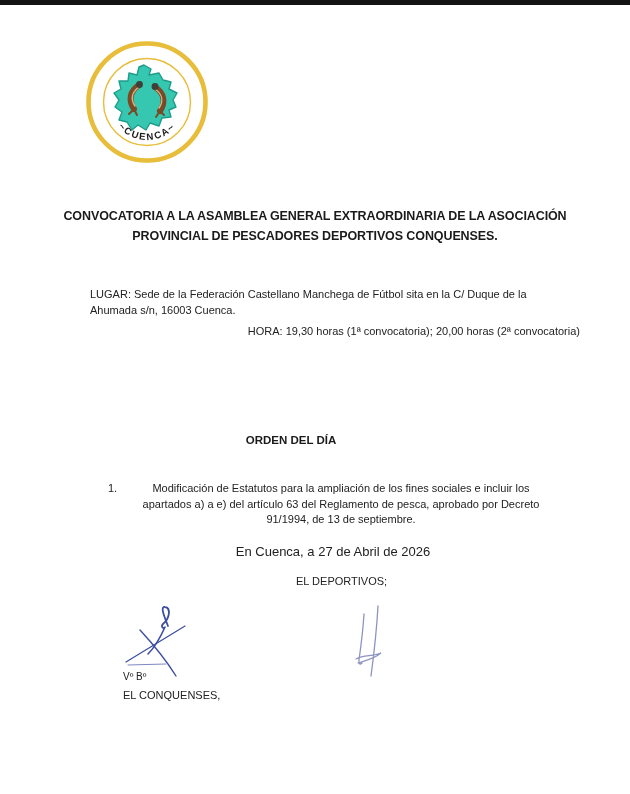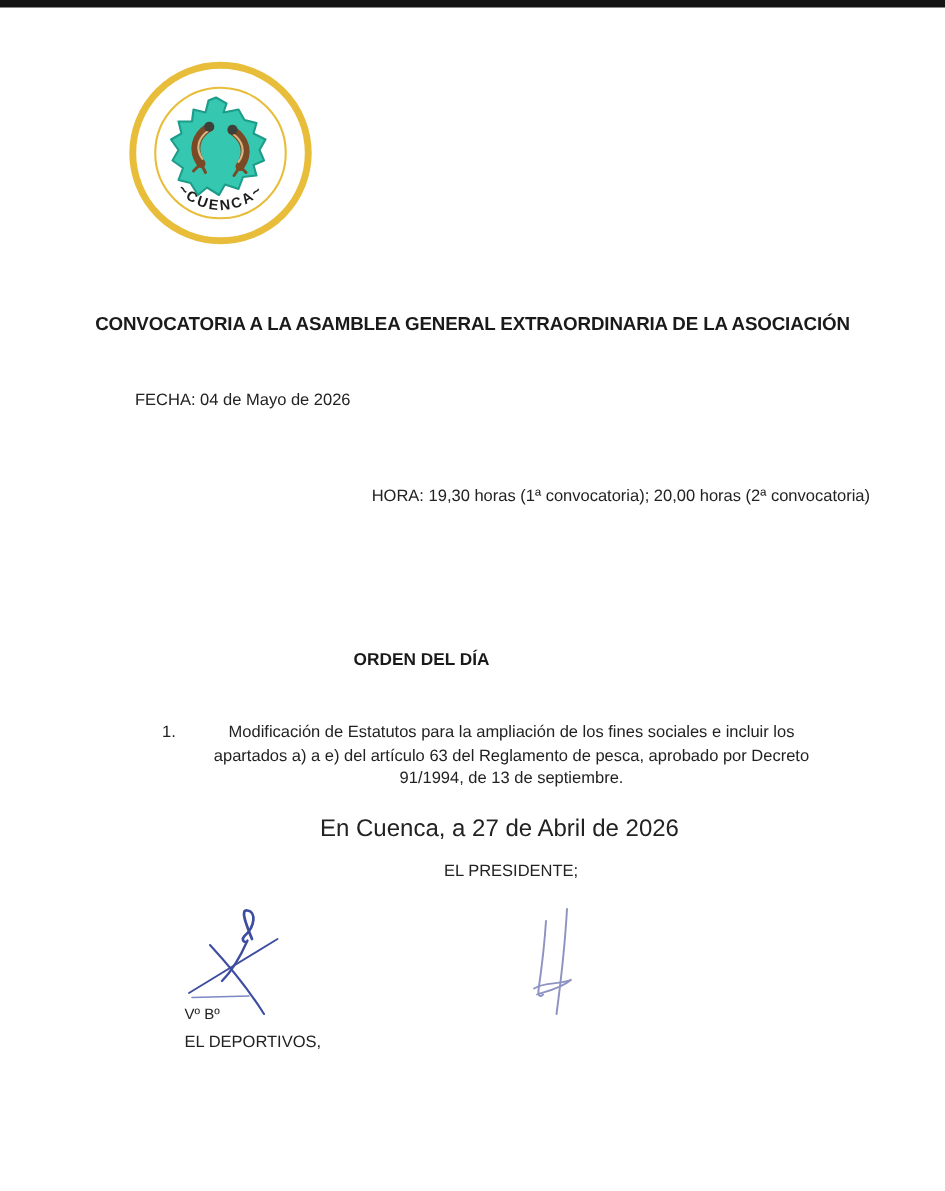--- a/index.html
+++ b/index.html
@@ -35,32 +35,32 @@
   .para{
     position:absolute;left:90px;width:490px;margin:0;
     font-size:11px;line-height:15.5px;white-space:pre-line;color:#222222;
   }
   .p-fecha{top:260px;}
   .p-lugar{top:287px;}
   .p-hora{top:324px;text-align:right;}
   .p-intro{top:372px;}
   .agenda-heading{
     position:absolute;top:434px;left:0;width:562px;text-align:center;
-    font-weight:bold;font-size:11.5px;color:#1a1a1a;
+    font-weight:bold;font-size:11.5px;color:#1a1a1a;padding-left:10px;
   }
   .agenda-number{
     position:absolute;left:108px;top:481px;font-size:11px;line-height:15.5px;color:#222222;
   }
   .agenda-text{
     position:absolute;left:126px;top:481px;width:430px;margin:0;
     font-size:11px;line-height:15.5px;white-space:pre-line;color:#222222;text-align:center;
   }
   .dateline{
     position:absolute;top:544px;left:36px;width:594px;text-align:center;
-    font-size:16px;color:#222222;
+    font-size:13px;color:#222222;
   }
   .secretary-label{
     position:absolute;top:575px;left:296px;font-size:11px;color:#222222;
   }
   .sig{position:absolute;}
   .sig-president{left:118px;top:598px;}
   .sig-secretary{left:354px;top:602px;}
   .sig-president .ink{stroke:var(--president-ink,#3d4da0);fill:none;stroke-linecap:round;}
   .sig-president .ink-light{stroke:#7d89c4;fill:none;stroke-linecap:round;}
   .sig-secretary .ink{stroke:var(--secretary-ink,#8d94c2);fill:none;stroke-linecap:round;}
@@ -95,51 +95,53 @@
         <path class="fish-body" d="M 70,47 C 79,53 81,62 75,71"></path>
         <path class="fish-belly" d="M 70,49 C 77,54 79,61 74,68"></path>
         <path class="fish-tail" d="M 75,71 L 71,77 M 75,71 L 79,75"></path>
         <circle class="fish-head" cx="70" cy="46.5" r="3.4"></circle>
       </g>
     </svg>
   </div>
 
   <div class="doc-title">
     <div>CONVOCATORIA A LA ASAMBLEA GENERAL EXTRAORDINARIA DE LA ASOCIACIÓN</div>
+    <div>PROVINCIAL DE PESCADORES DEPORTIVOS CONQUENSES.</div>
   </div>
 
-  <p class="para p-fecha">FECHA: 04 de Mayo de 2026</p>
+  <p class="para p-lugar">LUGAR: Sede de la Federación Castellano Manchega de Fútbol sita en la C/ Duque de la
+Ahumada s/n, 16003 Cuenca.</p>
   <p class="para p-hora">HORA: 19,30 horas (1ª convocatoria); 20,00 horas (2ª convocatoria)</p>
 
 
   <div class="agenda-heading">ORDEN DEL DÍA</div>
 
   <div class="agenda-number">1.</div>
   <p class="agenda-text">Modificación de Estatutos para la ampliación de los fines sociales e incluir los
 apartados a) a e) del artículo 63 del Reglamento de pesca, aprobado por Decreto
 91/1994, de 13 de septiembre.</p>
 
   <div class="dateline">En Cuenca, a 27 de Abril de 2026</div>
 
-  <div class="secretary-label">EL PRESIDENTE;</div>
+  <div class="secretary-label">EL DEPORTIVOS;</div>
 
   <div class="sig sig-president">
     <svg viewBox="0 0 70 80" width="70" height="80">
       <path class="ink" stroke-width="1.8" d="M 50,28 C 46,18 42,8 47,9 C 53,10 52,20 45,26 C 43,28 44,30 46,30"></path>
       <path class="ink" stroke-width="1.6" d="M 47,29 C 43,38 38,48 30,56"></path>
       <path class="ink" stroke-width="1.2" d="M 8,64 L 67,28"></path>
       <path class="ink" stroke-width="1.4" d="M 22,32 C 34,45 48,62 58,78"></path>
       <path class="ink-light" stroke-width="1" d="M 10,67 L 48,66"></path>
     </svg>
   </div>
 
   <div class="sig sig-secretary">
     <svg viewBox="0 0 34 76" width="34" height="76">
       <path class="ink" stroke-width="1.3" d="M 24,4 C 23,22 21,44 17,74"></path>
       <path class="ink" stroke-width="1.3" d="M 10,12 C 9,28 7,44 5,58 C 4.5,62 6,63 8,61"></path>
       <path class="ink" stroke-width="1.2" d="M 2,57 C 10,52 18,55 27,51 C 20,57 10,59 4,61"></path>
     </svg>
   </div>
 
   <div class="vobo-label">Vº Bº</div>
-  <div class="president-label">EL DEPORTIVOS,</div>
+  <div class="president-label">EL CONQUENSES,</div>
 
 </div>
 
 </body></html>

